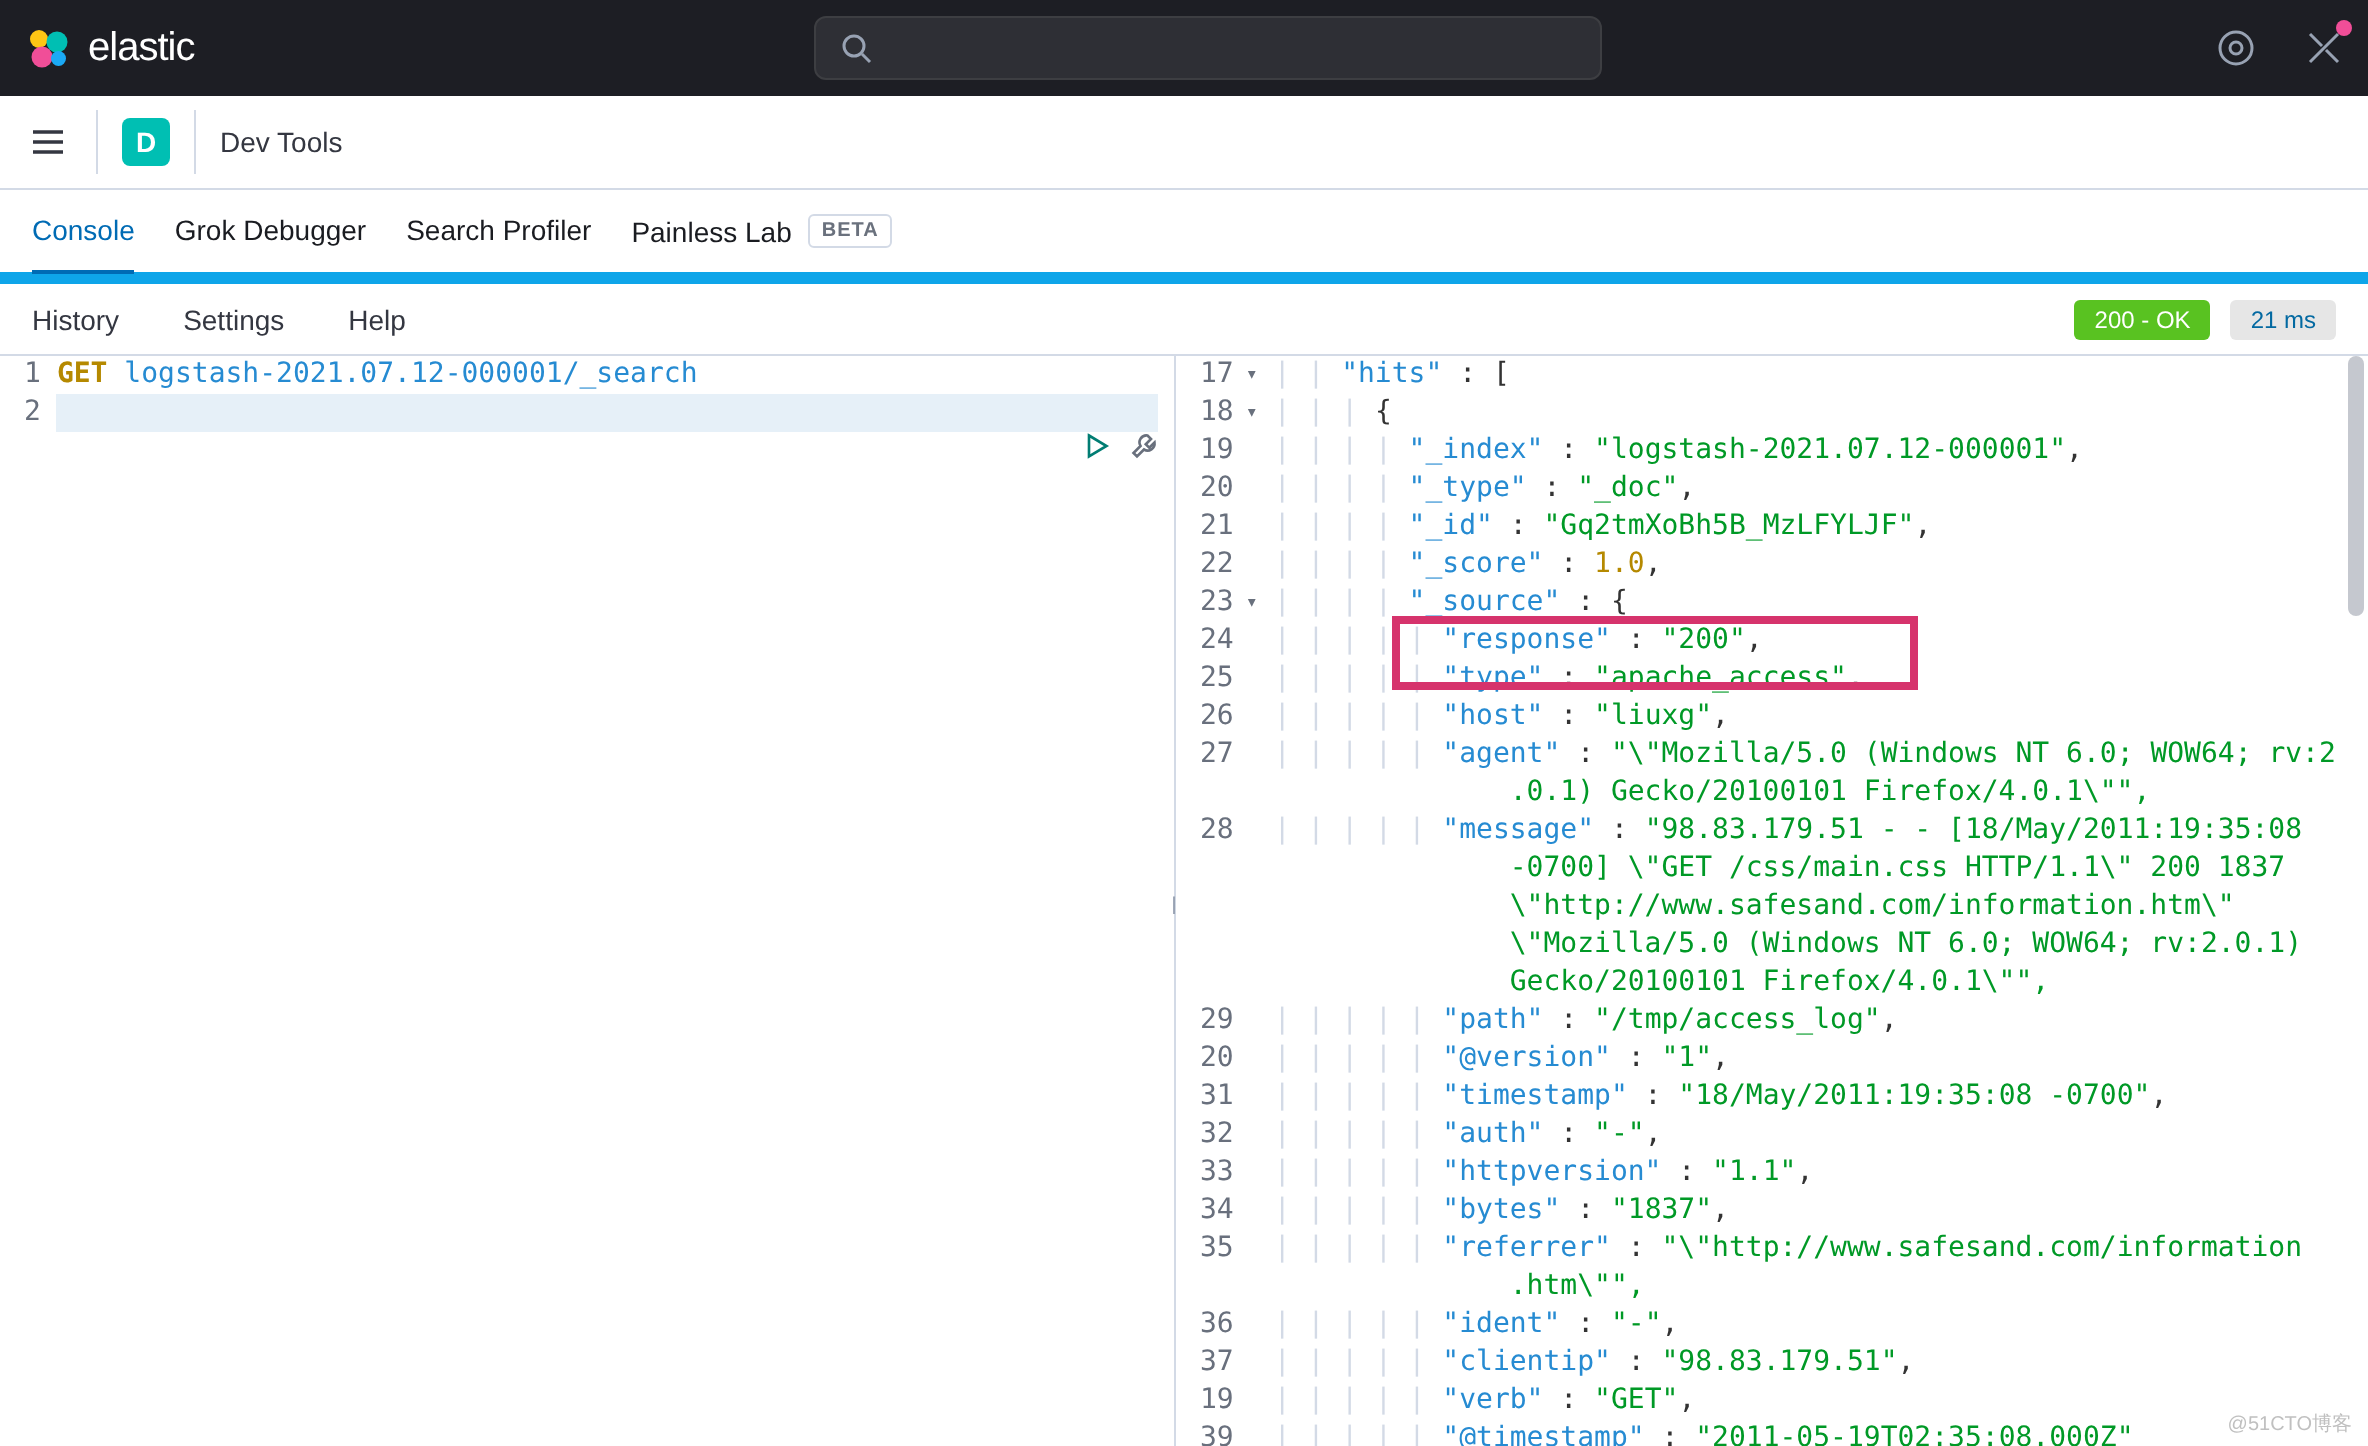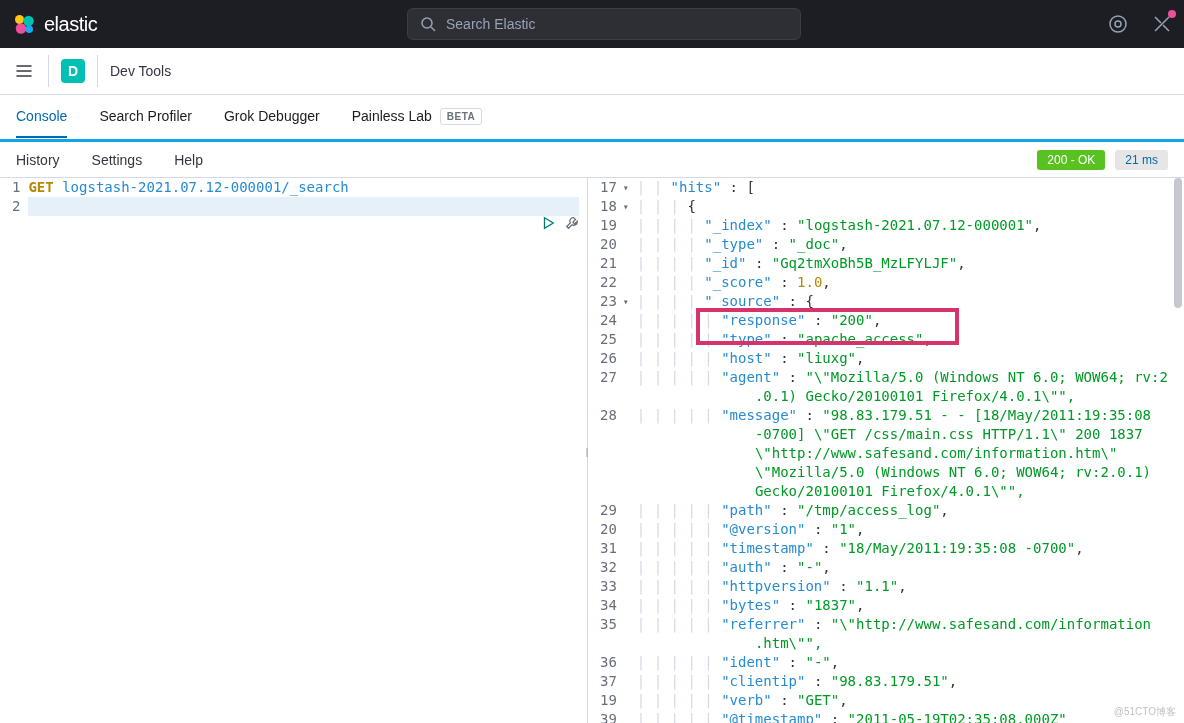--- a/index.html
+++ b/index.html
@@ -19,21 +19,21 @@
 .notif-dot { position: absolute; top: -4px; right: -4px; width: 8px; height: 8px; background: #f04e98; border-radius: 50%; }
 
 
 .subheader { height: 47px; display: flex; align-items: center; border-bottom: 1px solid #d3dae6; padding: 0 12px; gap: 12px; }
 .menu-btn { width: 24px; height: 24px; cursor: pointer; display: flex; align-items: center; justify-content: center; }
 .app-badge { width: 24px; height: 24px; background: #00bfb3; color: #fff; border-radius: 4px; display: flex; align-items: center; justify-content: center; font-weight: 600; font-size: 14px; }
 .crumb { font-size: 14px; color: #343741; }
 .subheader .divider { width: 1px; height: 32px; background: #d3dae6; margin: 0 0px; }
 
 
-.tabs { height: 47px; display: flex; align-items: center; padding: 0 16px; border-bottom: 3px solid #0ea5e9; gap: 32px; }
+.tabs { height: 47px; display: flex; align-items: flex-start; padding: 0 16px; border-bottom: 6px solid #0ea5e9; gap: 20px; }
 .tab { padding: 12px 0; font-size: 14px; color: #1a1c21; cursor: pointer; border-bottom: 2px solid transparent; display: flex; align-items: center; gap: 8px; }
 .tab.active { color: #006bb4; border-bottom-color: #006bb4; }
 .beta { font-size: 10px; font-weight: 700; color: #6a717d; border: 1px solid #d3dae6; border-radius: 3px; padding: 2px 6px; letter-spacing: 0.5px; }
 
 
 .toolbar { height: 36px; display: flex; align-items: center; padding: 0 16px; gap: 32px; border-bottom: 1px solid #d3dae6; }
 .tool-link { font-size: 14px; color: #343741; cursor: pointer; }
 .tool-right { margin-left: auto; display: flex; align-items: center; gap: 10px; }
 .status-badge { background: #59c221; color: #fff; font-size: 12px; padding: 3px 10px; border-radius: 3px; font-weight: 500; }
 .time-badge { background: #e6e6e6; color: #0369a1; font-size: 12px; padding: 3px 10px; border-radius: 3px; }
@@ -78,21 +78,20 @@
       <circle cx="12" cy="22" r="7" fill="#f04e98"></circle>
       <circle cx="23" cy="23" r="5" fill="#1ba9f5"></circle>
     </svg>
     <span class="logo-text">elastic</span>
   </div>
   <div class="search-wrap">
     <svg viewBox="0 0 16 16" fill="none" stroke="#98a2b3" stroke-width="1.5">
         <circle cx="7" cy="7" r="5"></circle>
         <path d="M11 11l4 4"></path>
       </svg>
-    <input class="search-input" placeholder="Search Elastic" style="">
   </div>
   <div class="header-right">
     <div class="header-icon">
       <svg viewBox="0 0 20 20" fill="none" stroke="#98a2b3" stroke-width="1.5">
           <circle cx="10" cy="10" r="8"></circle>
           <circle cx="10" cy="10" r="3"></circle>
         </svg>
     </div>
     <div class="header-icon">
       <svg viewBox="0 0 20 20" fill="none" stroke="#98a2b3" stroke-width="1.5">
@@ -113,24 +112,24 @@
   <div class="app-badge">D</div>
   <div class="divider"></div>
   <span class="crumb">Dev Tools</span>
 </div>
 
 <div class="tabs">
   <div class="tab active">
       <span>Console</span>
     </div>
   <div class="tab">
+      <span>Grok Debugger</span>
+    </div>
+  <div class="tab">
       <span>Search Profiler</span>
-    </div>
-  <div class="tab">
-      <span>Grok Debugger</span>
     </div>
   <div class="tab">
       <span>Painless Lab</span>
       <span class="beta">BETA</span>
     </div>
 </div>
 
 <div class="toolbar">
   <span class="tool-link">History</span>
   <span class="tool-link">Settings</span>

